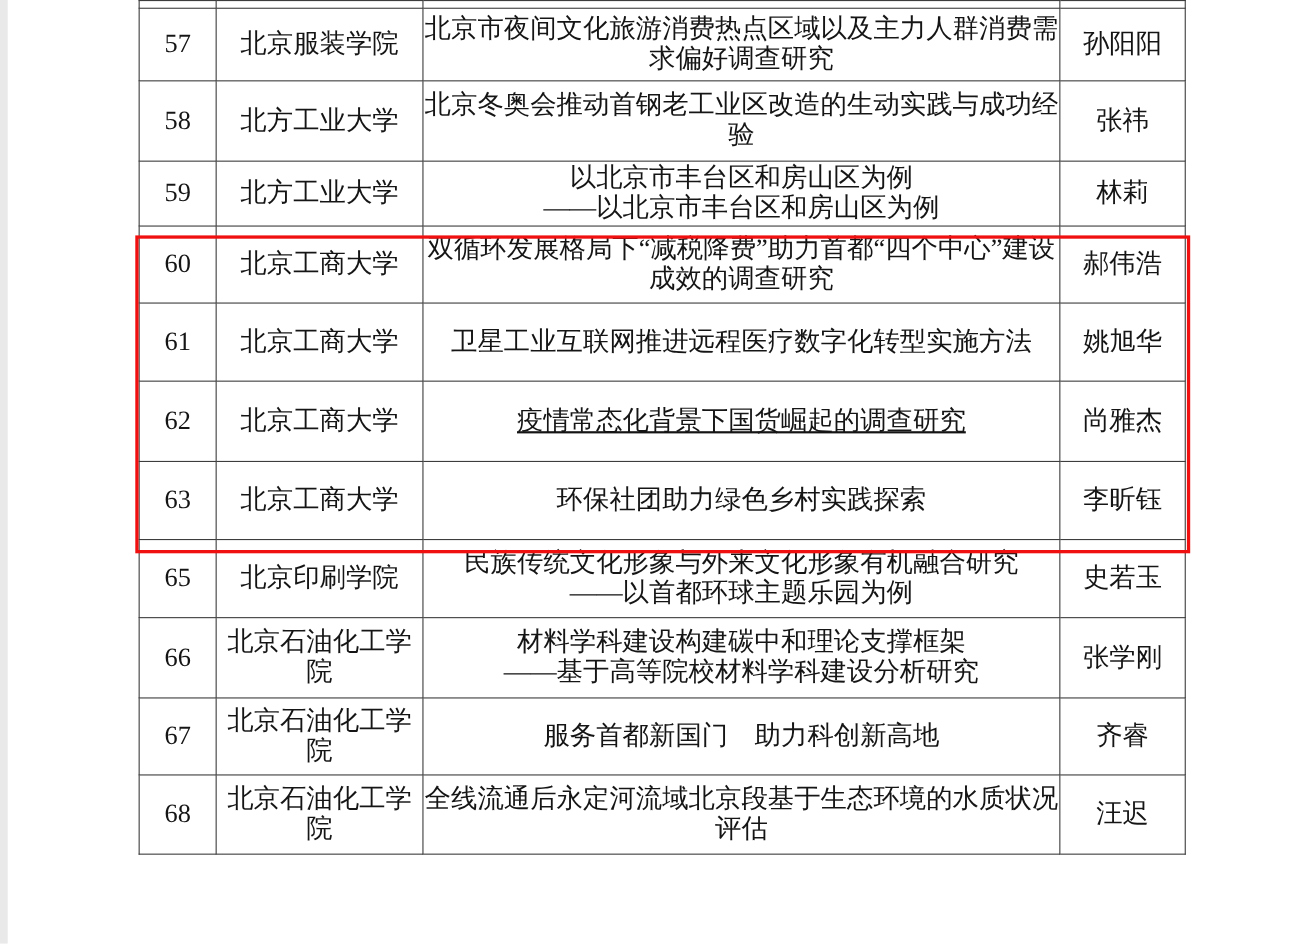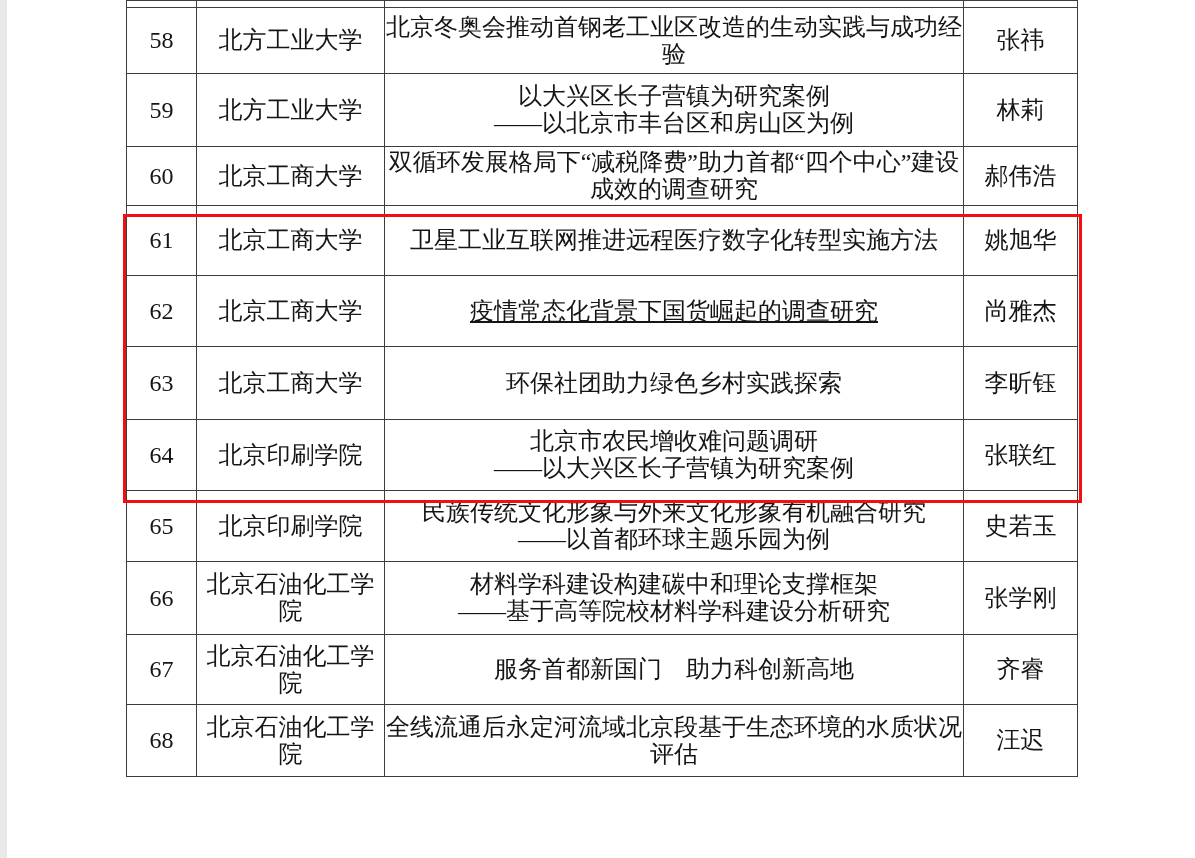--- a/index.html
+++ b/index.html
@@ -93,36 +93,46 @@
       <col class="col-name">
     </colgroup>
     <tbody>
       <tr class="partial-row">
         <td style="border-color: rgb(61, 61, 61);"></td>
         <td style="border-color: rgb(61, 61, 61);"></td>
         <td style="border-color: rgb(61, 61, 61);"></td>
         <td style="border-color: rgb(61, 61, 61);"></td>
       </tr>
 
+    <tr>
+    <td class="no-cell" style="border-color: rgb(61, 61, 61);"><span>57</span></td>
+    <td class="school-cell" style="border-color: rgb(61, 61, 61);"><span>北京服装学院</span></td>
+    <td class="title-cell" style="border-color: rgb(61, 61, 61);">
+            <div>
+              <div class="title-line">北京市夜间文化旅游消费热点区域以及主力人群消费需求偏好调查研究</div>
+            </div>
+          </td>
+    <td class="name-cell" style="border-color: rgb(61, 61, 61);"><span>孙阳阳</span></td>
+  </tr>
         <tr>
     <td class="no-cell" style="border-color: rgb(61, 61, 61);"><span>58</span></td>
     <td class="school-cell" style="border-color: rgb(61, 61, 61);"><span>北方工业大学</span></td>
     <td class="title-cell" style="border-color: rgb(61, 61, 61);">
             <div>
               <div class="title-line">北京冬奥会推动首钢老工业区改造的生动实践与成功经验</div>
             </div>
           </td>
     <td class="name-cell" style="border-color: rgb(61, 61, 61);"><span>张祎</span></td>
   </tr>
         <tr>
     <td class="no-cell" style="border-color: rgb(61, 61, 61);"><span>59</span></td>
     <td class="school-cell" style="border-color: rgb(61, 61, 61);"><span>北方工业大学</span></td>
     <td class="title-cell" style="border-color: rgb(61, 61, 61);">
             <div>
-              <div class="title-line">以大兴区长子营镇为研究案例</div>
+              <div class="title-line">以北京市丰台区和房山区为例</div>
               <div class="title-line">——以北京市丰台区和房山区为例</div>
             </div>
           </td>
     <td class="name-cell" style="border-color: rgb(61, 61, 61);"><span>林莉</span></td>
   </tr>
         <tr>
     <td class="no-cell" style="border-color: rgb(61, 61, 61);"><span>60</span></td>
     <td class="school-cell" style="border-color: rgb(61, 61, 61);"><span>北京工商大学</span></td>
     <td class="title-cell" style="border-color: rgb(61, 61, 61);">
             <div>
@@ -153,31 +163,20 @@
   </tr>
         <tr>
     <td class="no-cell" style="border-color: rgb(61, 61, 61);"><span>63</span></td>
     <td class="school-cell" style="border-color: rgb(61, 61, 61);"><span>北京工商大学</span></td>
     <td class="title-cell" style="border-color: rgb(61, 61, 61);">
             <div>
               <div class="title-line">环保社团助力绿色乡村实践探索</div>
             </div>
           </td>
     <td class="name-cell" style="border-color: rgb(61, 61, 61);"><span>李昕钰</span></td>
-  </tr>
-        <tr>
-    <td class="no-cell" style="border-color: rgb(61, 61, 61);"><span>64</span></td>
-    <td class="school-cell" style="border-color: rgb(61, 61, 61);"><span>北京印刷学院</span></td>
-    <td class="title-cell" style="border-color: rgb(61, 61, 61);">
-            <div>
-              <div class="title-line">北京市农民增收难问题调研</div>
-              <div class="title-line">——以大兴区长子营镇为研究案例</div>
-            </div>
-          </td>
-    <td class="name-cell" style="border-color: rgb(61, 61, 61);"><span>张联红</span></td>
   </tr>
         <tr>
     <td class="no-cell" style="border-color: rgb(61, 61, 61);"><span>65</span></td>
     <td class="school-cell" style="border-color: rgb(61, 61, 61);"><span>北京印刷学院</span></td>
     <td class="title-cell" style="border-color: rgb(61, 61, 61);">
             <div>
               <div class="title-line">民族传统文化形象与外来文化形象有机融合研究</div>
               <div class="title-line">——以首都环球主题乐园为例</div>
             </div>
           </td>

